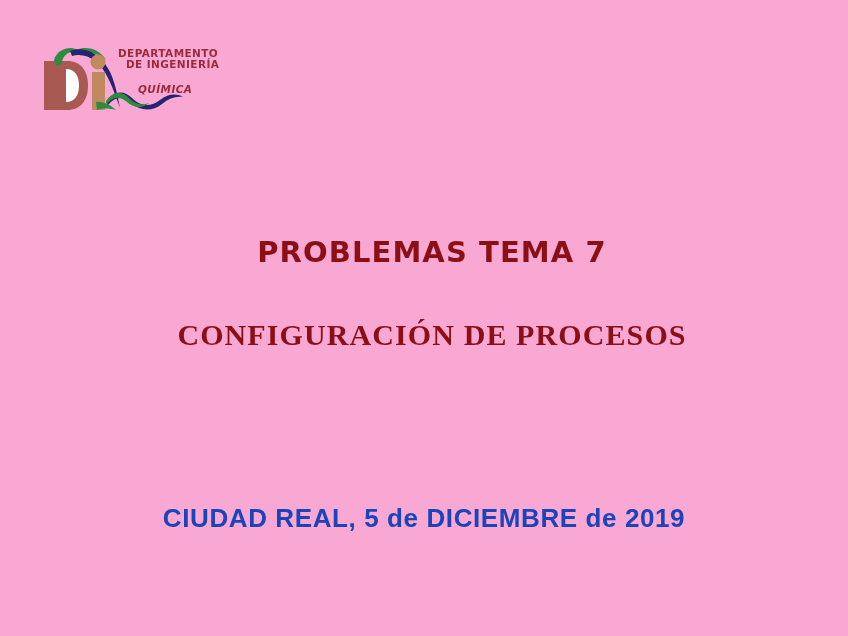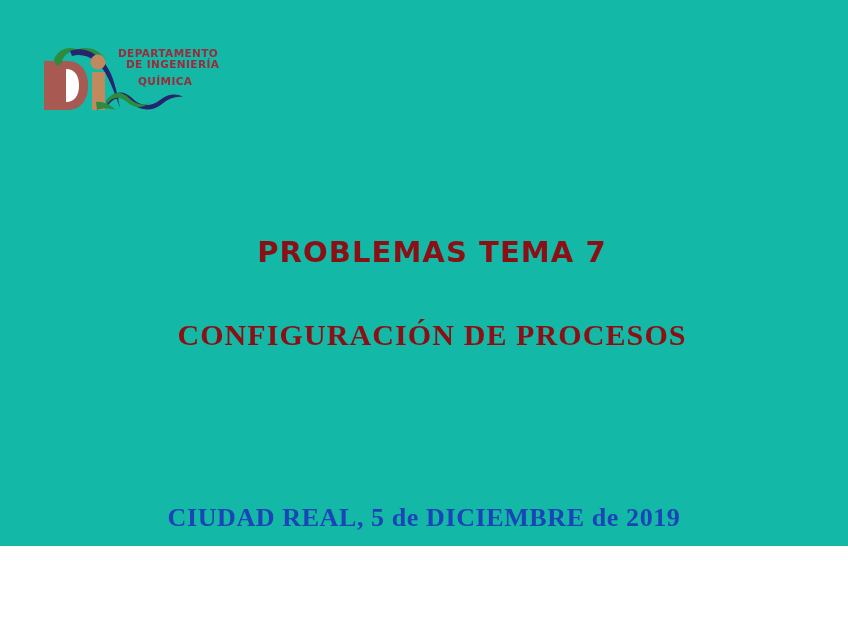--- a/index.html
+++ b/index.html
@@ -9,22 +9,22 @@
     background: #ffffff;
   }
 
   body {
     font-family: "DejaVu Sans", sans-serif;
   }
 
   #slide {
     position: relative;
     width: 848px;
-    height: 546px;
-    background: #14b8a6;
+    height: 636px;
+    background: #f9a8d4;
     overflow: hidden;
   }
 
   
   #logo-block {
     position: absolute;
     left: 40px;
     top: 44px;
     width: 196px;
     height: 72px;
@@ -53,21 +53,21 @@
     font-weight: bold;
     font-size: 10.5px;
     letter-spacing: 0.4px;
     color: #9A2B3A;
     white-space: nowrap;
     transform: scaleY(1.05);
     transform-origin: left top;
   }
 
   .logo-line.l2 { margin-top: 0; padding-left: 8px; }
-  .logo-line.l3 { margin-top: 5px; padding-left: 20px; }
+  .logo-line.l3 { margin-top: 13px; padding-left: 20px; font-style: italic; }
 
   
   #title-block {
     position: absolute;
     left: 8px;
     top: 232px;
     width: 848px;
     text-align: center;
   }
 
@@ -97,21 +97,21 @@
   #footer-block {
     position: absolute;
     left: 0;
     top: 500px;
     width: 848px;
     text-align: center;
   }
 
   #footer-line {
     display: block;
-    font-family: Liberation Serif, serif;
+    font-family: Liberation Sans, sans-serif;
     font-weight: bold;
     font-size: 26px;
     letter-spacing: 0.6px;
     line-height: 36px;
     color: #1A44B8;
     white-space: nowrap;
   }
 </style>
 </head>
 <body>

